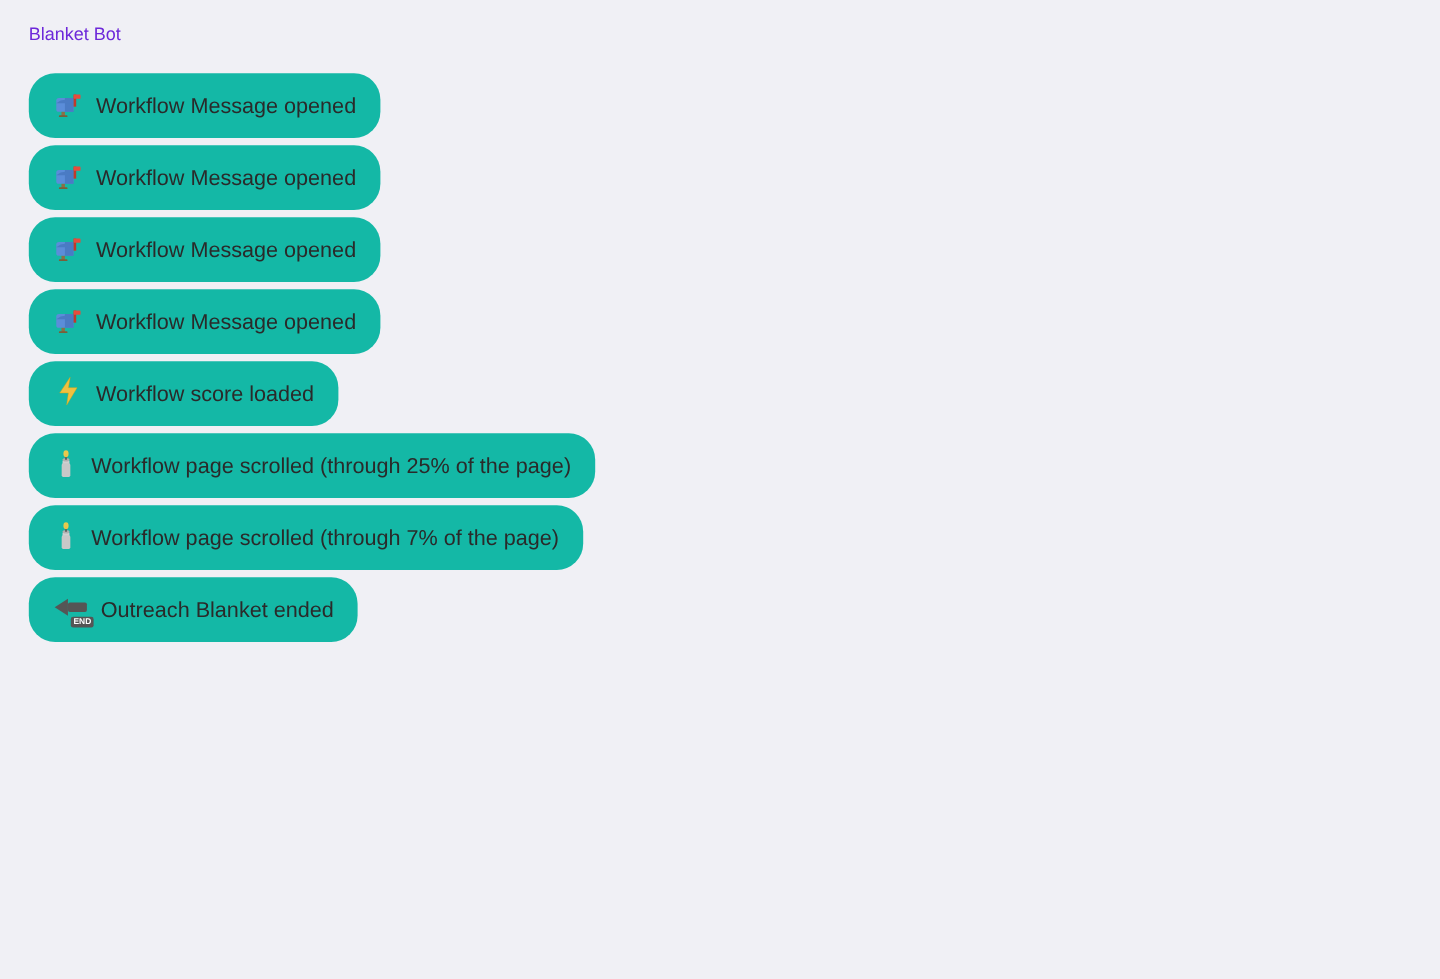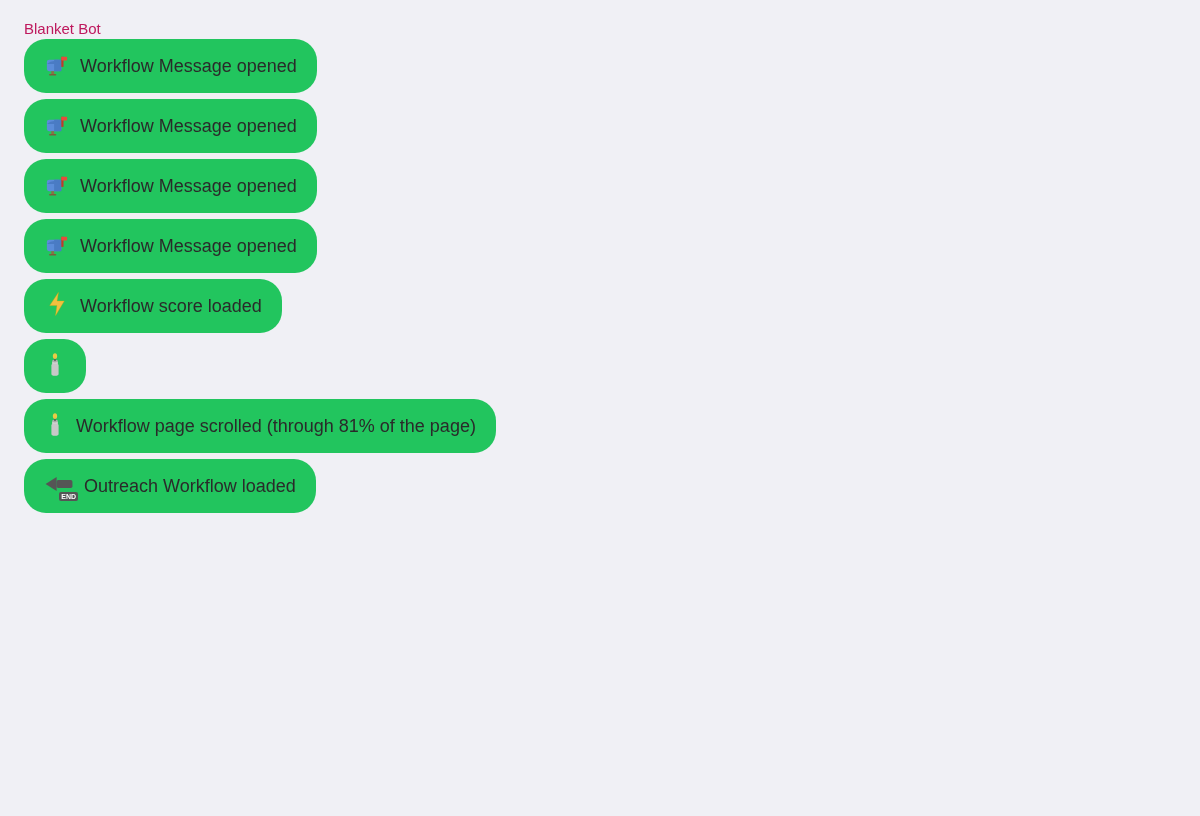--- a/index.html
+++ b/index.html
@@ -12,35 +12,35 @@
       background-color: #f0f0f5;
       font-family: -apple-system, BlinkMacSystemFont, 'Segoe UI', Helvetica, Arial, sans-serif;
       padding: 20px 24px;
       width: 1200px;
       min-height: 816px;
     }
 
     .app-title {
       font-size: 15px;
       font-weight: 500;
-      color: #be185d;
-      margin-bottom: 2px;
+      color: #6d28d9;
+      margin-bottom: 24px;
     }
 
     .workflow-list {
       display: flex;
       flex-direction: column;
       gap: 6px;
     }
 
     .workflow-item {
       display: inline-flex;
       align-items: center;
       gap: 10px;
-      background-color: #22c55e;
+      background-color: #14b8a6;
       border-radius: 22px;
       padding: 12px 20px;
       font-size: 18px;
       font-weight: 400;
       color: #2a2a2a;
       width: fit-content;
       max-width: 850px;
       cursor: default;
       user-select: none;
     }
@@ -135,35 +135,36 @@
         <span class="label">Workflow score loaded</span>
       </div>
       <div class="workflow-item">
         <span class="icon"><svg width="22" height="26" viewBox="0 0 28 36" xmlns="http://www.w3.org/2000/svg">
       <rect x="10" y="14" width="8" height="20" rx="2" fill="#d0d0d0"></rect>
       <rect x="9" y="18" width="10" height="16" rx="2" fill="#c8c8c8"></rect>
       <ellipse cx="14" cy="14" rx="4" ry="2" fill="#b0b0b0"></ellipse>
       <rect x="13" y="8" width="2" height="6" fill="#555"></rect>
       <ellipse cx="14" cy="7" rx="3" ry="4" fill="#ffcc44" opacity="0.9"></ellipse>
     </svg></span>
+        <span class="label">Workflow page scrolled (through 25% of the page)</span>
       </div>
       <div class="workflow-item">
         <span class="icon"><svg width="22" height="26" viewBox="0 0 28 36" xmlns="http://www.w3.org/2000/svg">
       <rect x="10" y="14" width="8" height="20" rx="2" fill="#d0d0d0"></rect>
       <rect x="9" y="18" width="10" height="16" rx="2" fill="#c8c8c8"></rect>
       <ellipse cx="14" cy="14" rx="4" ry="2" fill="#b0b0b0"></ellipse>
       <rect x="13" y="8" width="2" height="6" fill="#555"></rect>
       <ellipse cx="14" cy="7" rx="3" ry="4" fill="#ffcc44" opacity="0.9"></ellipse>
     </svg></span>
-        <span class="label">Workflow page scrolled (through 81% of the page)</span>
+        <span class="label">Workflow page scrolled (through 7% of the page)</span>
       </div>
       <div class="workflow-item">
         <span class="icon"><span style="position:relative;display:inline-flex;align-items:center;justify-content:center;">
       <svg width="30" height="26" viewBox="0 0 38 30" xmlns="http://www.w3.org/2000/svg">
         <rect x="16" y="10" width="20" height="10" rx="2" fill="#555"></rect>
         <polygon points="2,15 16,6 16,24" fill="#555"></polygon>
       </svg>
       <span style="position:absolute;bottom:-4px;right:-4px;background:#555;color:white;font-size:7px;font-weight:700;border-radius:2px;padding:1px 2px;line-height:1;">END</span>
     </span></span>
-        <span class="label">Outreach Workflow loaded</span>
+        <span class="label">Outreach Blanket ended</span>
       </div>
     </div>
 </div>
 
 </body></html>

